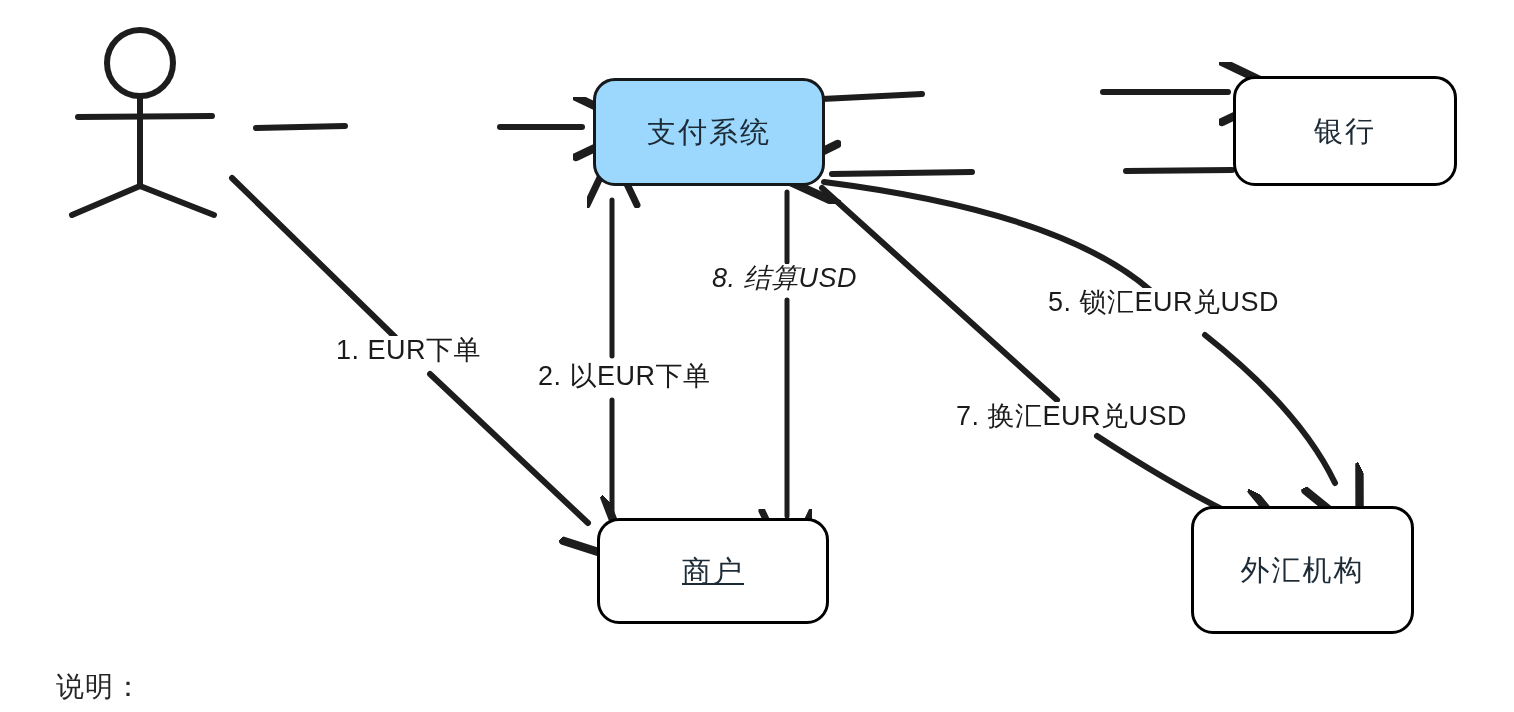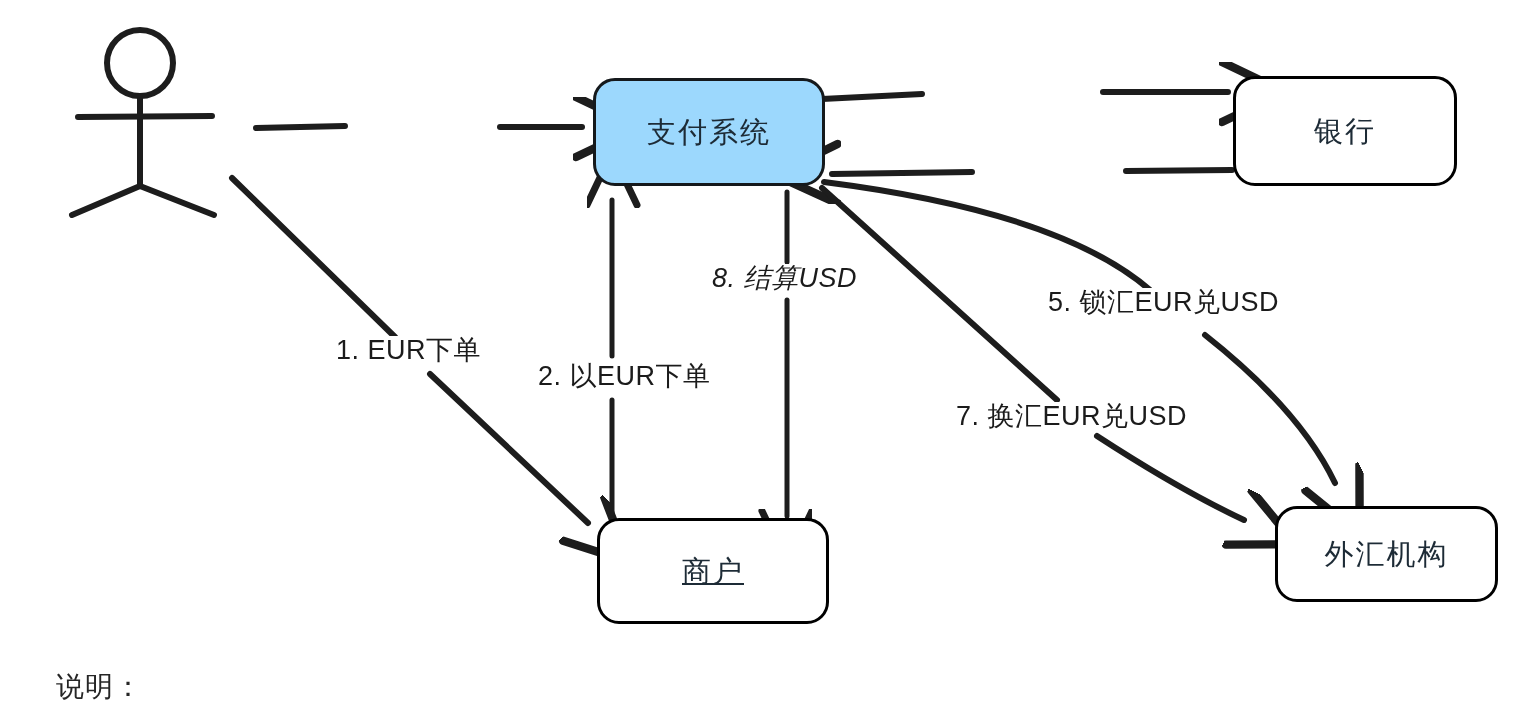--- a/index.html
+++ b/index.html
@@ -146,21 +146,21 @@
   </div>
 
   <div class="node" style="left:1233px; top:76px; width:224px; height:110px;">
     <span class="node-label">银行</span>
   </div>
 
   <div class="node" style="left:597px; top:518px; width:232px; height:106px;text-decoration:underline;">
     <span class="node-label">商户</span>
   </div>
 
-  <div class="node" style="left:1275px; top:506px; width:223px; height:96px;">
+  <div class="node" style="left:1191px; top:506px; width:223px; height:128px;">
     <span class="node-label">外汇机构</span>
   </div>
 
   <div class="edge-label" style="left:330px; top:336px;">1. EUR下单</div>
 
   <div class="edge-label" style="left:516px; top:362px;margin-left:16px;">2. 以EUR下单</div>
 
 
 
   <div class="edge-label" style="left:1042px; top:288px;">5. 锁汇EUR兑USD</div>

